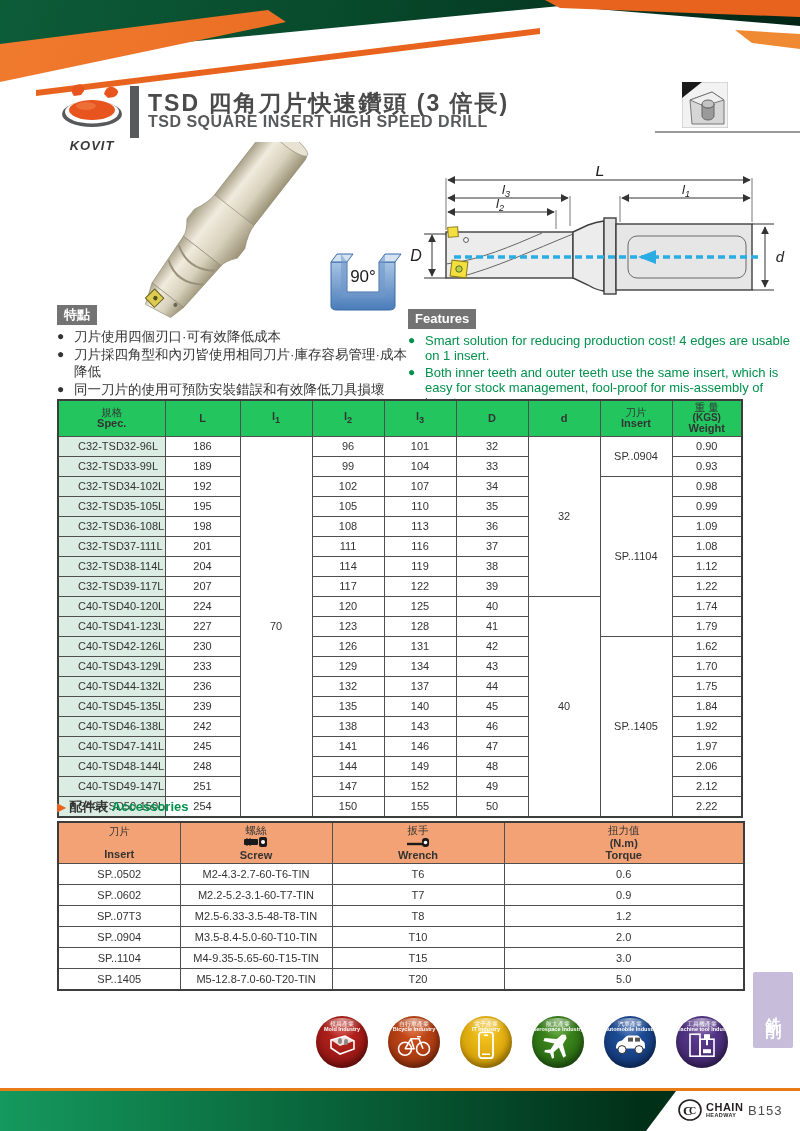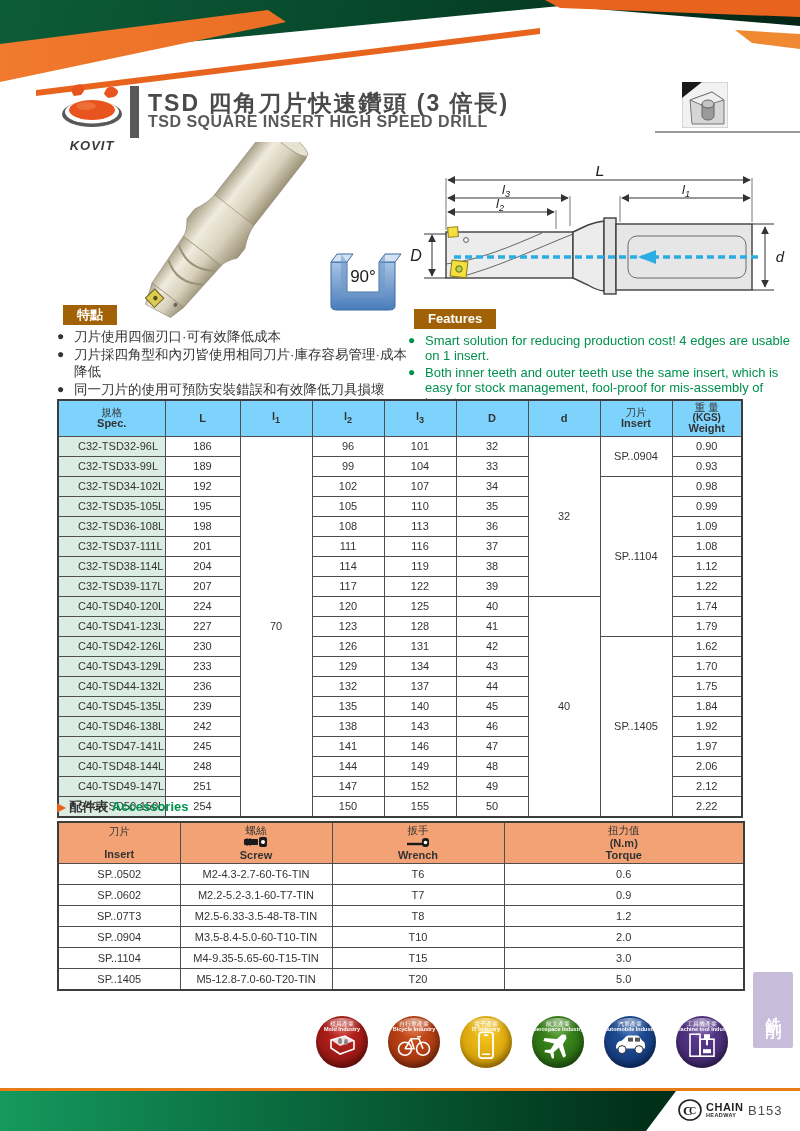--- a/index.html
+++ b/index.html
@@ -21,37 +21,37 @@
   .deco .sD{position:absolute;inset:0;background:#ef8a32;
     clip-path:polygon(735px 30px,800px 34px,800px 49px,752px 43px);}
 
   
   .title-bar{left:130px;top:86px;width:9px;height:52px;background:#58595b;}
   .title-zh{left:148px;top:88px;font-size:23px;font-weight:bold;color:#4a4a4a;letter-spacing:2px;white-space:nowrap;}
   .title-en{left:148px;top:113px;font-size:16px;font-weight:bold;color:#58595b;letter-spacing:.5px;white-space:nowrap;}
   .hdr-rule{left:655px;top:131px;width:145px;height:2px;background:#9a9a9a;}
 
   
-  .tag{display:inline-block;background:#a16207;color:#fff;font-size:13px;font-weight:bold;
-       padding:2px 14px;line-height:16px;margin-left:6px;}
+  .tag{display:inline-block;background:#737373;color:#fff;font-size:13px;font-weight:bold;
+       padding:2px 7px;line-height:16px;}
   .blist{font-size:13.5px;line-height:1.25;}
   .blist .bi{position:relative;padding-left:17px;margin-bottom:1px;}
   .blist .bi .dot{position:absolute;left:0;top:0;font-size:12px;}
   .blist-en{font-size:13px;color:#00914c;line-height:1.18;}
 
   
   .dx3{left:366px;top:167px;width:80px;height:80px;border-radius:50%;background:#e8611f;
        display:flex;align-items:center;justify-content:center;color:#fff;font-size:30px;font-weight:bold;}
 
   
   table{border-collapse:collapse;table-layout:fixed;}
   .spec-table{width:686px;border:2px solid #3d3d3d;}
   .spec-table th,.spec-table td{border:1px solid #4f4f4f;font-size:11px;color:#333;
       text-align:center;padding:0;height:19px;line-height:1.05;overflow:hidden;}
-  .spec-table thead th{background:#7dd3fc;height:35px;font-weight:normal;}
+  .spec-table thead th{background:#22c55e;height:35px;font-weight:normal;}
   .spec-table thead .h-en{font-weight:bold;font-size:11px;}
   .spec-table thead .h-zh{font-size:10.5px;}
   .spec-table td.spec-cell{background:#dbede2;text-align:left;padding-left:19px;}
   .acc-table{width:686px;border:2px solid #3d3d3d;}
   .acc-table th,.acc-table td{border:1px solid #4f4f4f;font-size:11px;color:#333;
       text-align:center;padding:0;height:20px;line-height:1.1;}
   .acc-table thead th{background:#f2a274;height:40px;font-weight:normal;}
   .acc-table thead .h-en{font-weight:bold;}
   .acc-table thead .h-zh{font-size:10.5px;}
 

